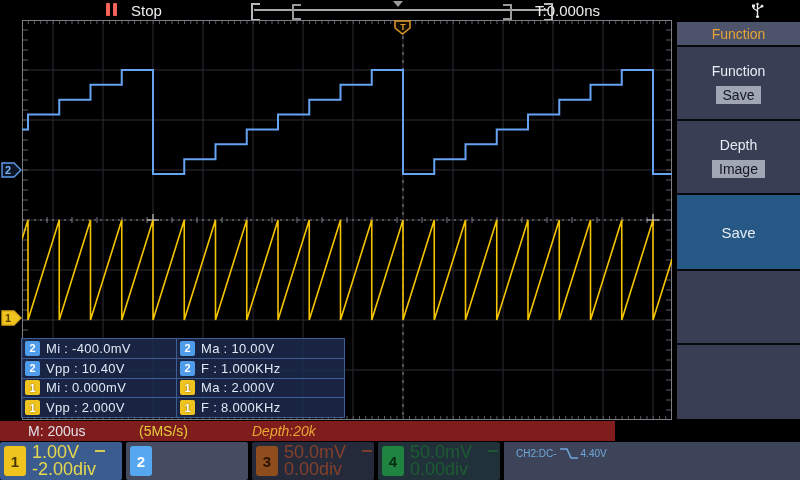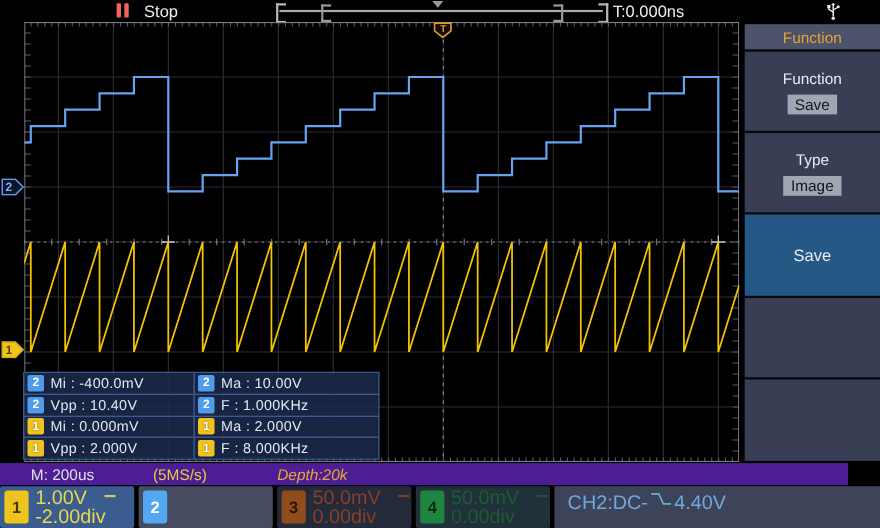--- a/index.html
+++ b/index.html
@@ -28,39 +28,39 @@
         grid-template-columns:155px 168px;grid-template-rows:repeat(4,1fr);}
   .mcell{display:flex;align-items:center;gap:6px;padding-left:3px;
          background:rgba(28,42,78,0.85);border:1px solid #3d5f95;margin:0 0 -1px -1px;}
   .mbadge{width:15px;height:15px;border-radius:2px;font-size:11px;font-weight:bold;
           color:#fff;display:flex;align-items:center;justify-content:center;flex:0 0 auto;}
   .mb1{background:#f0c41e;text-shadow:0 0 2px #7a5a00;}
   .mb2{background:#4f9ceb;}
   .mtext{color:#dfe9f5;font-size:13px;white-space:nowrap;letter-spacing:0.3px;}
 
   
-  #statusbar{left:0;top:421px;width:771px;height:20px;background:#4c1d95;}
+  #statusbar{left:0;top:421px;width:615px;height:20px;background:#7f1d1d;}
   .st{position:absolute;top:2px;font-size:14px;}
 
   
   .chbox{top:442px;height:38px;border-radius:2px;}
   .chbadge{position:absolute;left:4px;top:4px;width:22px;height:30px;border-radius:3px;
            font-size:15px;font-weight:bold;display:flex;align-items:center;justify-content:center;}
   .chlines{position:absolute;left:32px;top:2px;font-size:18px;line-height:17px;white-space:nowrap;}
   .coup{display:inline-block;width:10px;height:5px;margin-left:16px;
         border-top:2px solid currentColor;opacity:.9;vertical-align:middle;}
   .b1{background:#f0c41e;color:#4a3804;}
   .b2{background:#55a7f0;color:#fff;}
   .b3{background:#8f4d1d;color:#2a1404;}
   .b4{background:#1e8440;color:#06290f;}
 
   
   #trigbox{left:504px;top:442px;width:296px;height:38px;background:#3d4459;}
-  #trigbox .ttext{position:absolute;left:12px;top:5px;color:#6fa8dc;font-size:18px;
-                  display:flex;align-items:flex-start;gap:2px;}
+  #trigbox .ttext{position:absolute;left:12px;top:5px;color:#6fa8dc;font-size:10px;
+                  display:flex;align-items:center;gap:2px;}
 
   
   #sidebar{left:677px;top:22px;width:123px;height:395px;}
   .sb-header{position:absolute;left:0;top:0;width:123px;height:23px;background:#4c536a;
              color:#e8a332;font-size:14px;display:flex;align-items:center;justify-content:center;}
   .sb-item{position:absolute;left:0;width:123px;background:#383f55;border-top:2px solid #06080c;
            display:flex;flex-direction:column;align-items:center;justify-content:center;gap:7px;}
   .sb-label{color:#e8ecf4;font-size:14px;}
   .sb-chip{background:#a0a6b4;color:#141820;font-size:14px;padding:1px 7px;}
   .sb-save{background:#255885;}
@@ -79,21 +79,21 @@
 
   <div class="abs" style="left:251px;top:2px;width:300px;height:16px;">
     <div class="hbar-line"></div>
     <div class="brk l" style="left:0;"></div>
     <div class="brk l inner" style="left:41px;"></div>
     <div class="brk r inner" style="left:252px;"></div>
     <div class="brk r" style="left:293px;"></div>
     <div class="tri-down" style="left:142px;"></div>
   </div>
 
-  <div class="abs trig-time" style="left:557px;top:2px;">T:0.000ns</div>
+  <div class="abs trig-time" style="left:535px;top:2px;">T:0.000ns</div>
 
   <svg class="abs" style="left:750px;top:2px;" width="15" height="17" viewBox="0 0 15 17">
     <line x1="7.5" y1="2" x2="7.5" y2="13" stroke="#e8e8e8" stroke-width="1.4"></line>
     <circle cx="7.5" cy="14.5" r="1.6" fill="#e8e8e8"></circle>
     <path d="M7.5 9 L3.5 6.5 L3.5 5" stroke="#e8e8e8" stroke-width="1.2" fill="none"></path>
     <rect x="2" y="2.5" width="3" height="3" fill="#e8e8e8"></rect>
     <path d="M7.5 7 L11.5 4.8" stroke="#e8e8e8" stroke-width="1.2" fill="none"></path>
     <circle cx="12" cy="4.2" r="1.4" fill="#e8e8e8"></circle>
     <path d="M5.5 2.5 L7.5 0.5 L9.5 2.5" fill="#e8e8e8"></path>
   </svg>
@@ -531,21 +531,21 @@
     </div>
   </div>
 
   <div id="sidebar" class="abs">
     <div class="sb-header">Function</div>
     <div class="sb-item" style="top:23px;height:72px;">
       <span class="sb-label">Function</span>
       <span class="sb-chip">Save</span>
     </div>
     <div class="sb-item" style="top:97px;height:72px;">
-      <span class="sb-label">Type</span>
+      <span class="sb-label">Depth</span>
       <span class="sb-chip">Image</span>
     </div>
     <div class="sb-item sb-save" style="top:171px;height:74px;">
       <span class="sb-label">Save</span>
     </div>
     <div class="sb-item" style="top:247px;height:72px;"></div>
     <div class="sb-item" style="top:321px;height:74px;"></div>
   </div>
 
 </div>

